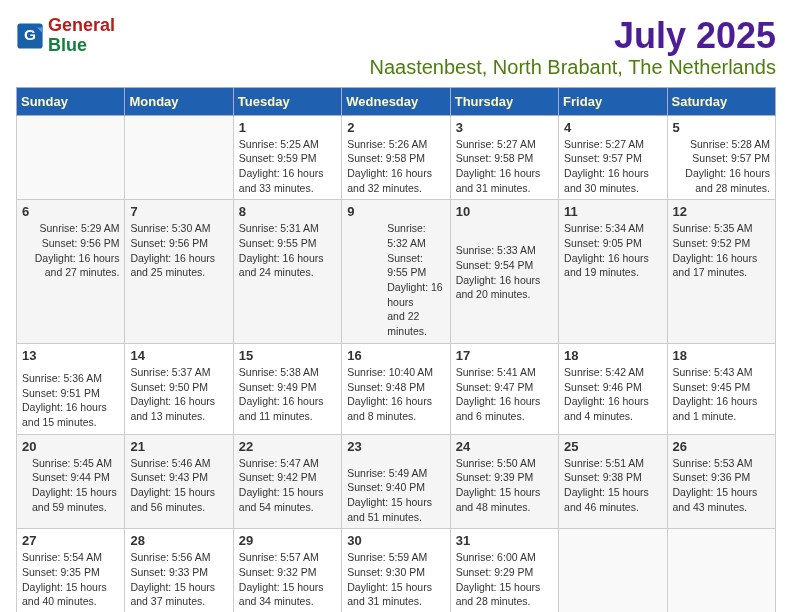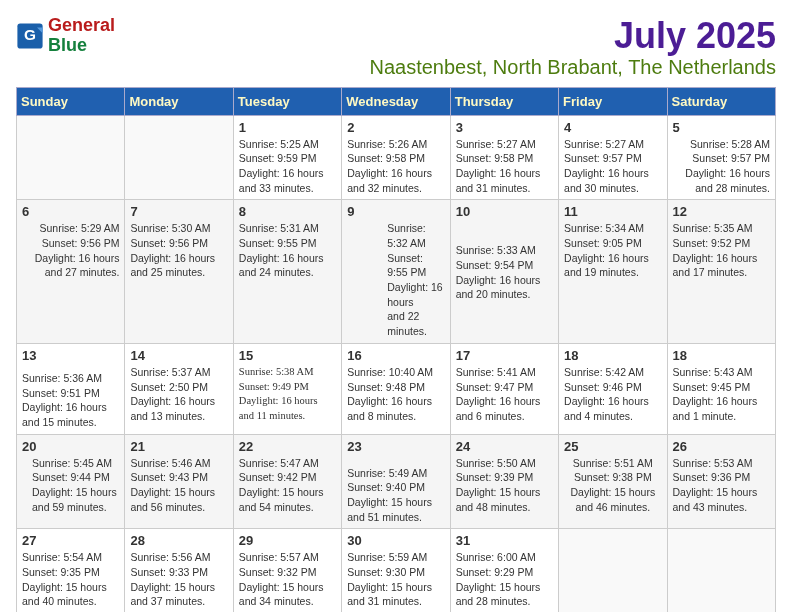--- a/index.html
+++ b/index.html
@@ -224,27 +224,27 @@
         <td>
           <span class="day-number">13</span>
           <div class="day-info" style="white-space: pre-line; margin-top: 8px;">Sunrise: 5:36 AM
 Sunset: 9:51 PM
 Daylight: 16 hours
 and 15 minutes.</div>
         </td>
         <td>
           <span class="day-number">14</span>
           <div class="day-info" style="white-space: pre-line;">Sunrise: 5:37 AM
-Sunset: 2:50 PM
+Sunset: 9:50 PM
 Daylight: 16 hours
 and 13 minutes.</div>
         </td>
         <td>
           <span class="day-number">15</span>
-          <div class="day-info" style="white-space: pre-line; font-family: Liberation Serif, serif;">Sunrise: 5:38 AM
+          <div class="day-info" style="white-space: pre-line;">Sunrise: 5:38 AM
 Sunset: 9:49 PM
 Daylight: 16 hours
 and 11 minutes.</div>
         </td>
         <td>
           <span class="day-number">16</span>
           <div class="day-info" style="white-space: pre-line;">Sunrise: 10:40 AM
 Sunset: 9:48 PM
 Daylight: 16 hours
 and 8 minutes.</div>
@@ -302,21 +302,21 @@
         </td>
         <td>
           <span class="day-number">24</span>
           <div class="day-info" style="white-space: pre-line;">Sunrise: 5:50 AM
 Sunset: 9:39 PM
 Daylight: 15 hours
 and 48 minutes.</div>
         </td>
         <td>
           <span class="day-number">25</span>
-          <div class="day-info" style="white-space: pre-line; text-align: center;">Sunrise: 5:51 AM
+          <div class="day-info" style="white-space: pre-line;">Sunrise: 5:51 AM
 Sunset: 9:38 PM
 Daylight: 15 hours
 and 46 minutes.</div>
         </td>
         <td>
           <span class="day-number">26</span>
           <div class="day-info" style="white-space: pre-line;">Sunrise: 5:53 AM
 Sunset: 9:36 PM
 Daylight: 15 hours
 and 43 minutes.</div>

